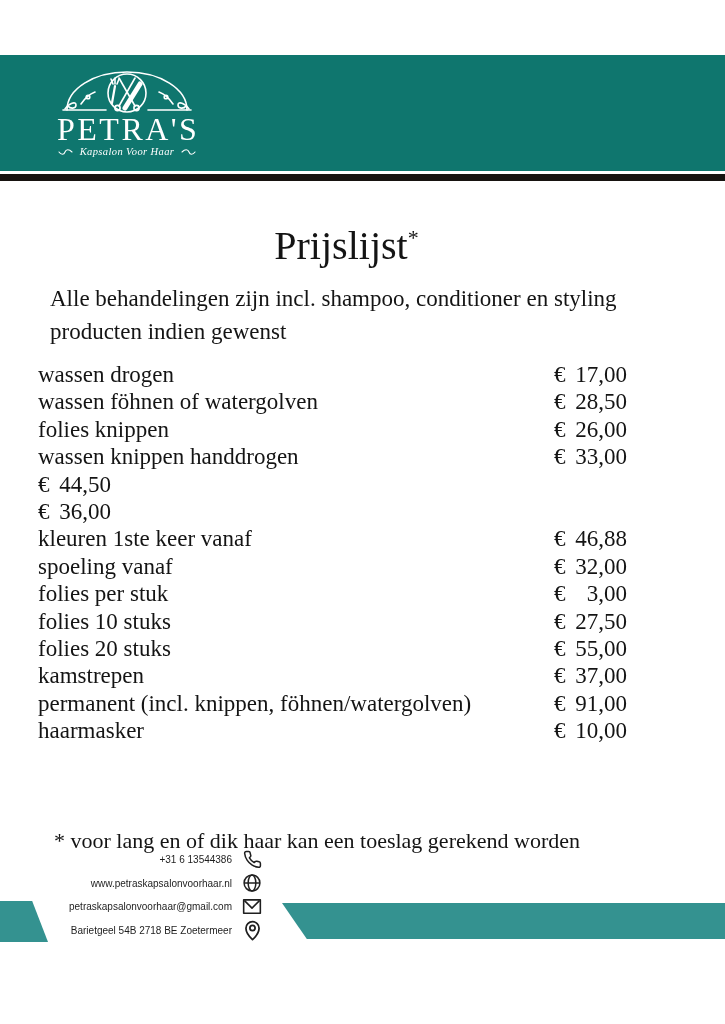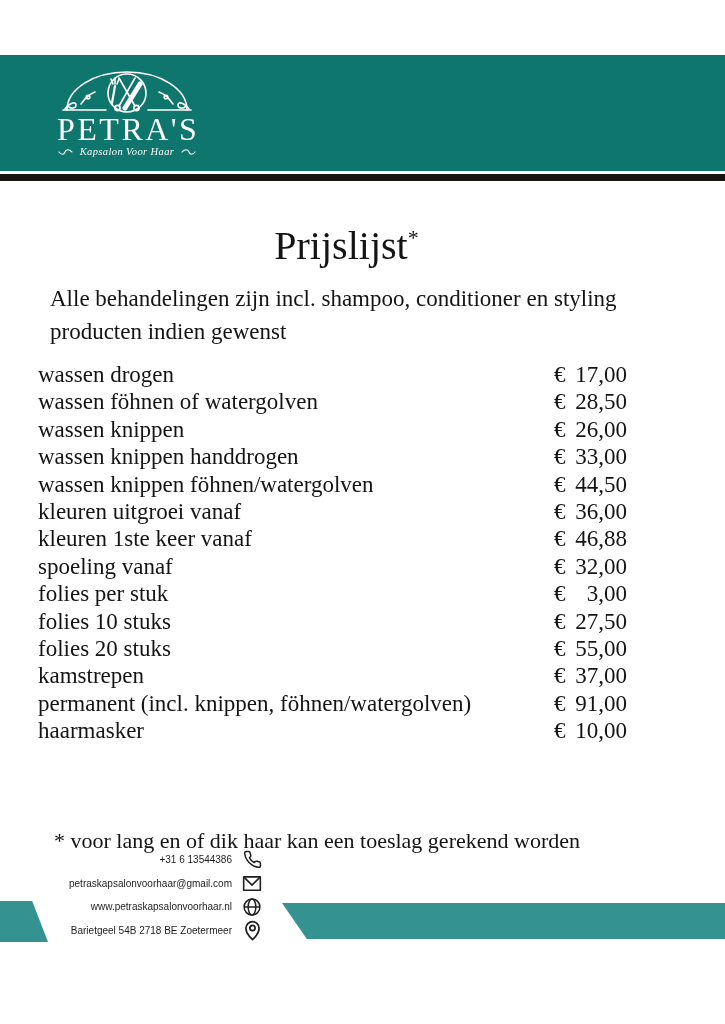--- a/index.html
+++ b/index.html
@@ -107,45 +107,43 @@
 
   <div class="price-row">
     <span class="item">wassen föhnen of watergolven</span>
     <span class="price">
       <span class="cur">€</span>
       <span class="amt">28,50</span>
     </span>
   </div>
 
   <div class="price-row">
-    <span class="item">wassen knippen</span>
+    <span class="item">folies knippen</span>
     <span class="price">
       <span class="cur">€</span>
       <span class="amt">26,00</span>
     </span>
   </div>
 
   <div class="price-row">
     <span class="item">wassen knippen handdrogen</span>
     <span class="price">
       <span class="cur">€</span>
       <span class="amt">33,00</span>
     </span>
   </div>
 
   <div class="price-row">
-    <span class="item">wassen knippen föhnen/watergolven</span>
     <span class="price">
       <span class="cur">€</span>
       <span class="amt">44,50</span>
     </span>
   </div>
 
   <div class="price-row">
-    <span class="item">kleuren uitgroei vanaf</span>
     <span class="price">
       <span class="cur">€</span>
       <span class="amt">36,00</span>
     </span>
   </div>
 
   <div class="price-row">
     <span class="item">kleuren 1ste keer vanaf</span>
     <span class="price">
       <span class="cur">€</span>
@@ -211,43 +209,43 @@
 </div>
     <p class="footnote">* voor lang en of dik haar kan een toeslag gerekend worden</p>
   </div>
 
   <div class="contact">
     <div class="contact-row">
       <span>+31 6 13544386</span>
       <span class="contact-icon">
         <svg width="19" height="19" viewBox="0 0 24 24" fill="none" stroke="#1f1f1f" stroke-width="1.9" stroke-linecap="round" stroke-linejoin="round">
             <path d="M22 16.92v3a2 2 0 0 1-2.18 2 19.79 19.79 0 0 1-8.63-3.07 19.5 19.5 0 0 1-6-6A19.79 19.79 0 0 1 2.08 4.18 2 2 0 0 1 4.06 2h3a2 2 0 0 1 2 1.72c.13.96.36 1.9.7 2.81a2 2 0 0 1-.45 2.11L8.09 9.91a16 16 0 0 0 6 6l1.27-1.22a2 2 0 0 1 2.11-.45c.91.34 1.85.57 2.81.7A2 2 0 0 1 22 16.92z"></path>
-          </svg>
-      </span>
-    </div>
-    <div class="contact-row">
-      <span>petraskapsalonvoorhaar@gmail.com</span>
-      <span class="contact-icon">
-        <svg width="20" height="17" viewBox="0 0 24 20" fill="none" stroke="#1f1f1f" stroke-width="1.9" stroke-linejoin="round">
-            <rect x="2" y="2" width="20" height="16"></rect>
-            <path d="M3 3 L12 12 L21 3"></path>
           </svg>
       </span>
     </div>
     <div class="contact-row">
       <span>www.petraskapsalonvoorhaar.nl</span>
       <span class="contact-icon">
         <svg width="20" height="20" viewBox="0 0 24 24" fill="none" stroke="#1f1f1f" stroke-width="1.8">
             <circle cx="12" cy="12" r="9.5"></circle>
             <line x1="2.5" y1="12" x2="21.5" y2="12"></line>
             <ellipse cx="12" cy="12" rx="4.6" ry="9.5"></ellipse>
           </svg>
       </span>
     </div>
     <div class="contact-row">
+      <span>petraskapsalonvoorhaar@gmail.com</span>
+      <span class="contact-icon">
+        <svg width="20" height="17" viewBox="0 0 24 20" fill="none" stroke="#1f1f1f" stroke-width="1.9" stroke-linejoin="round">
+            <rect x="2" y="2" width="20" height="16"></rect>
+            <path d="M3 3 L12 12 L21 3"></path>
+          </svg>
+      </span>
+    </div>
+    <div class="contact-row">
       <span>Barietgeel 54B 2718 BE Zoetermeer</span>
       <span class="contact-icon">
         <svg width="21" height="24" viewBox="0 0 24 26" fill="none" stroke="#1f1f1f" stroke-width="2" stroke-linejoin="round">
             <path d="M12 24 S4.5 17.1 4.5 11 A7.5 7.5 0 0 1 19.5 11 C19.5 17.1 12 24 12 24 Z"></path>
             <circle cx="12" cy="10.7" r="3"></circle>
           </svg>
       </span>
     </div>
   </div>
 

